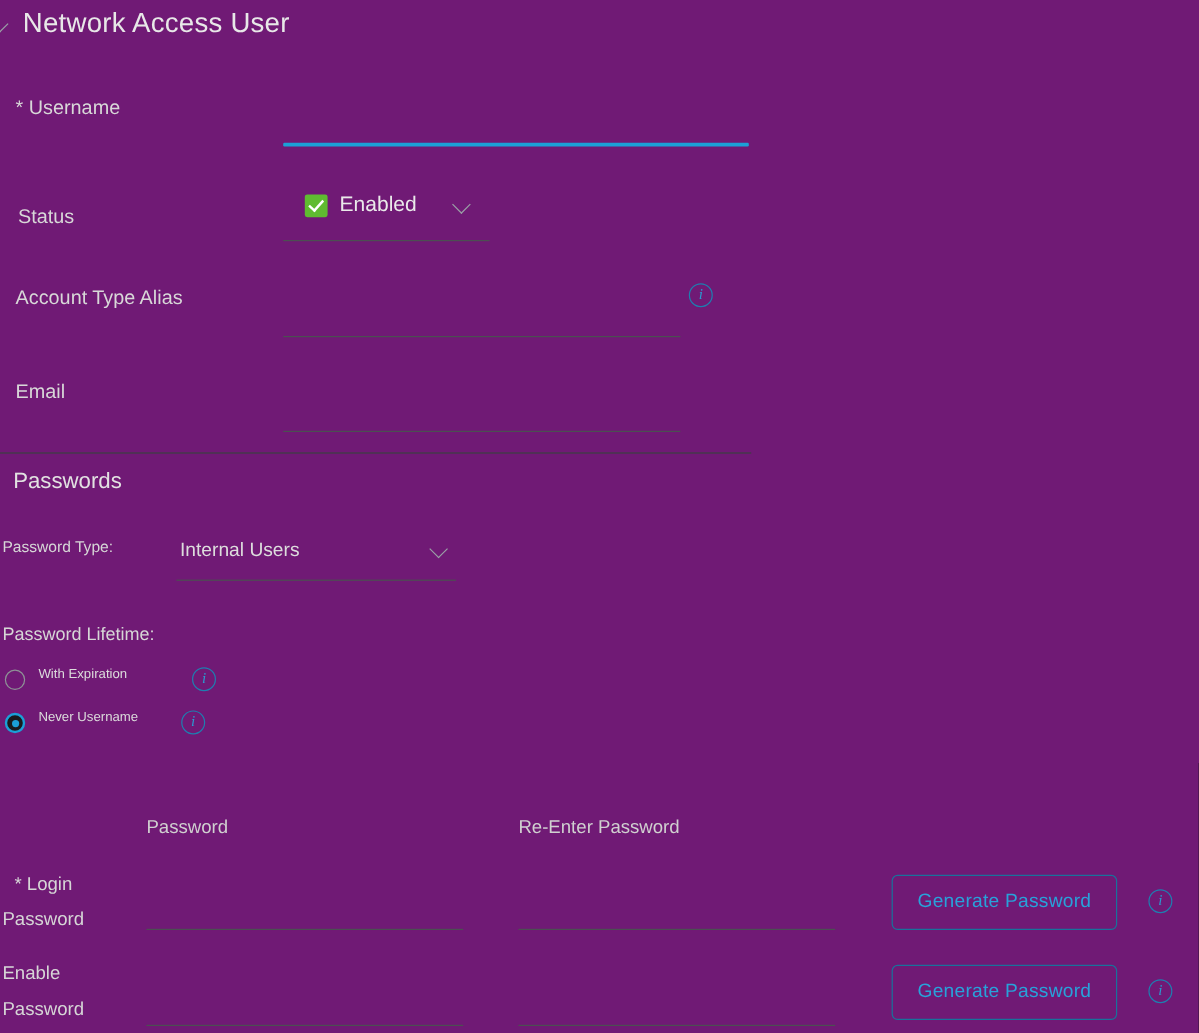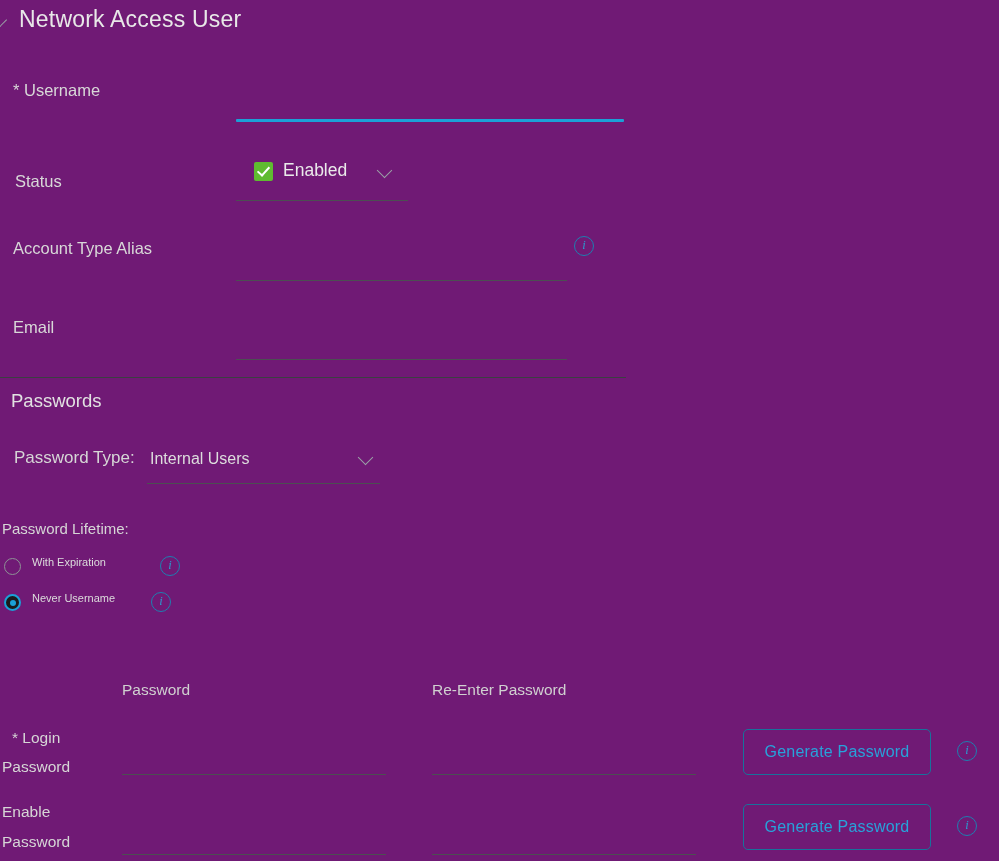--- a/index.html
+++ b/index.html
@@ -225,21 +225,21 @@
   <div class="underline" style="left:236px; top:280px; width:331px;"></div>
   <div class="info-icon" style="left:574px; top:236px;">i</div>
 
   <div class="abs field-label" style="left:13px; top:318px;">Email</div>
   <input class="txt-input" style="left: 238px; top: 335px; width: 325px;" type="text" placeholder="">
   <div class="underline" style="left:236px; top:359px; width:331px;"></div>
 
   <div class="abs" id="passwords-divider"></div>
   <div class="abs" id="passwords-heading">Passwords</div>
 
-  <div class="abs" style="left:14px; top:448px; font-size:17px; color:#d6d6d6;">Password Type:</div>
+  <div class="abs" style="left:2px; top:448px; font-size:13px; color:#d6d6d6;">Password Type:</div>
   <div class="sel-value" style="left:150px; top:450px;">Internal Users</div>
   <span class="chev" style="left:358px; top:451px;"></span>
   <div class="underline" style="left:147px; top:483px; width:233px;"></div>
 
   <div class="abs" style="left:2px; top:520px; font-size:15px; color:#d6d6d6;">Password Lifetime:</div>
 
   <div class="radio off" style="left:4px; top:558px;"></div>
   <div class="radio-label" style="left:32px; top:556px;">With Expiration</div>
   <div class="info-icon" style="left:160px; top:556px;">i</div>
 

